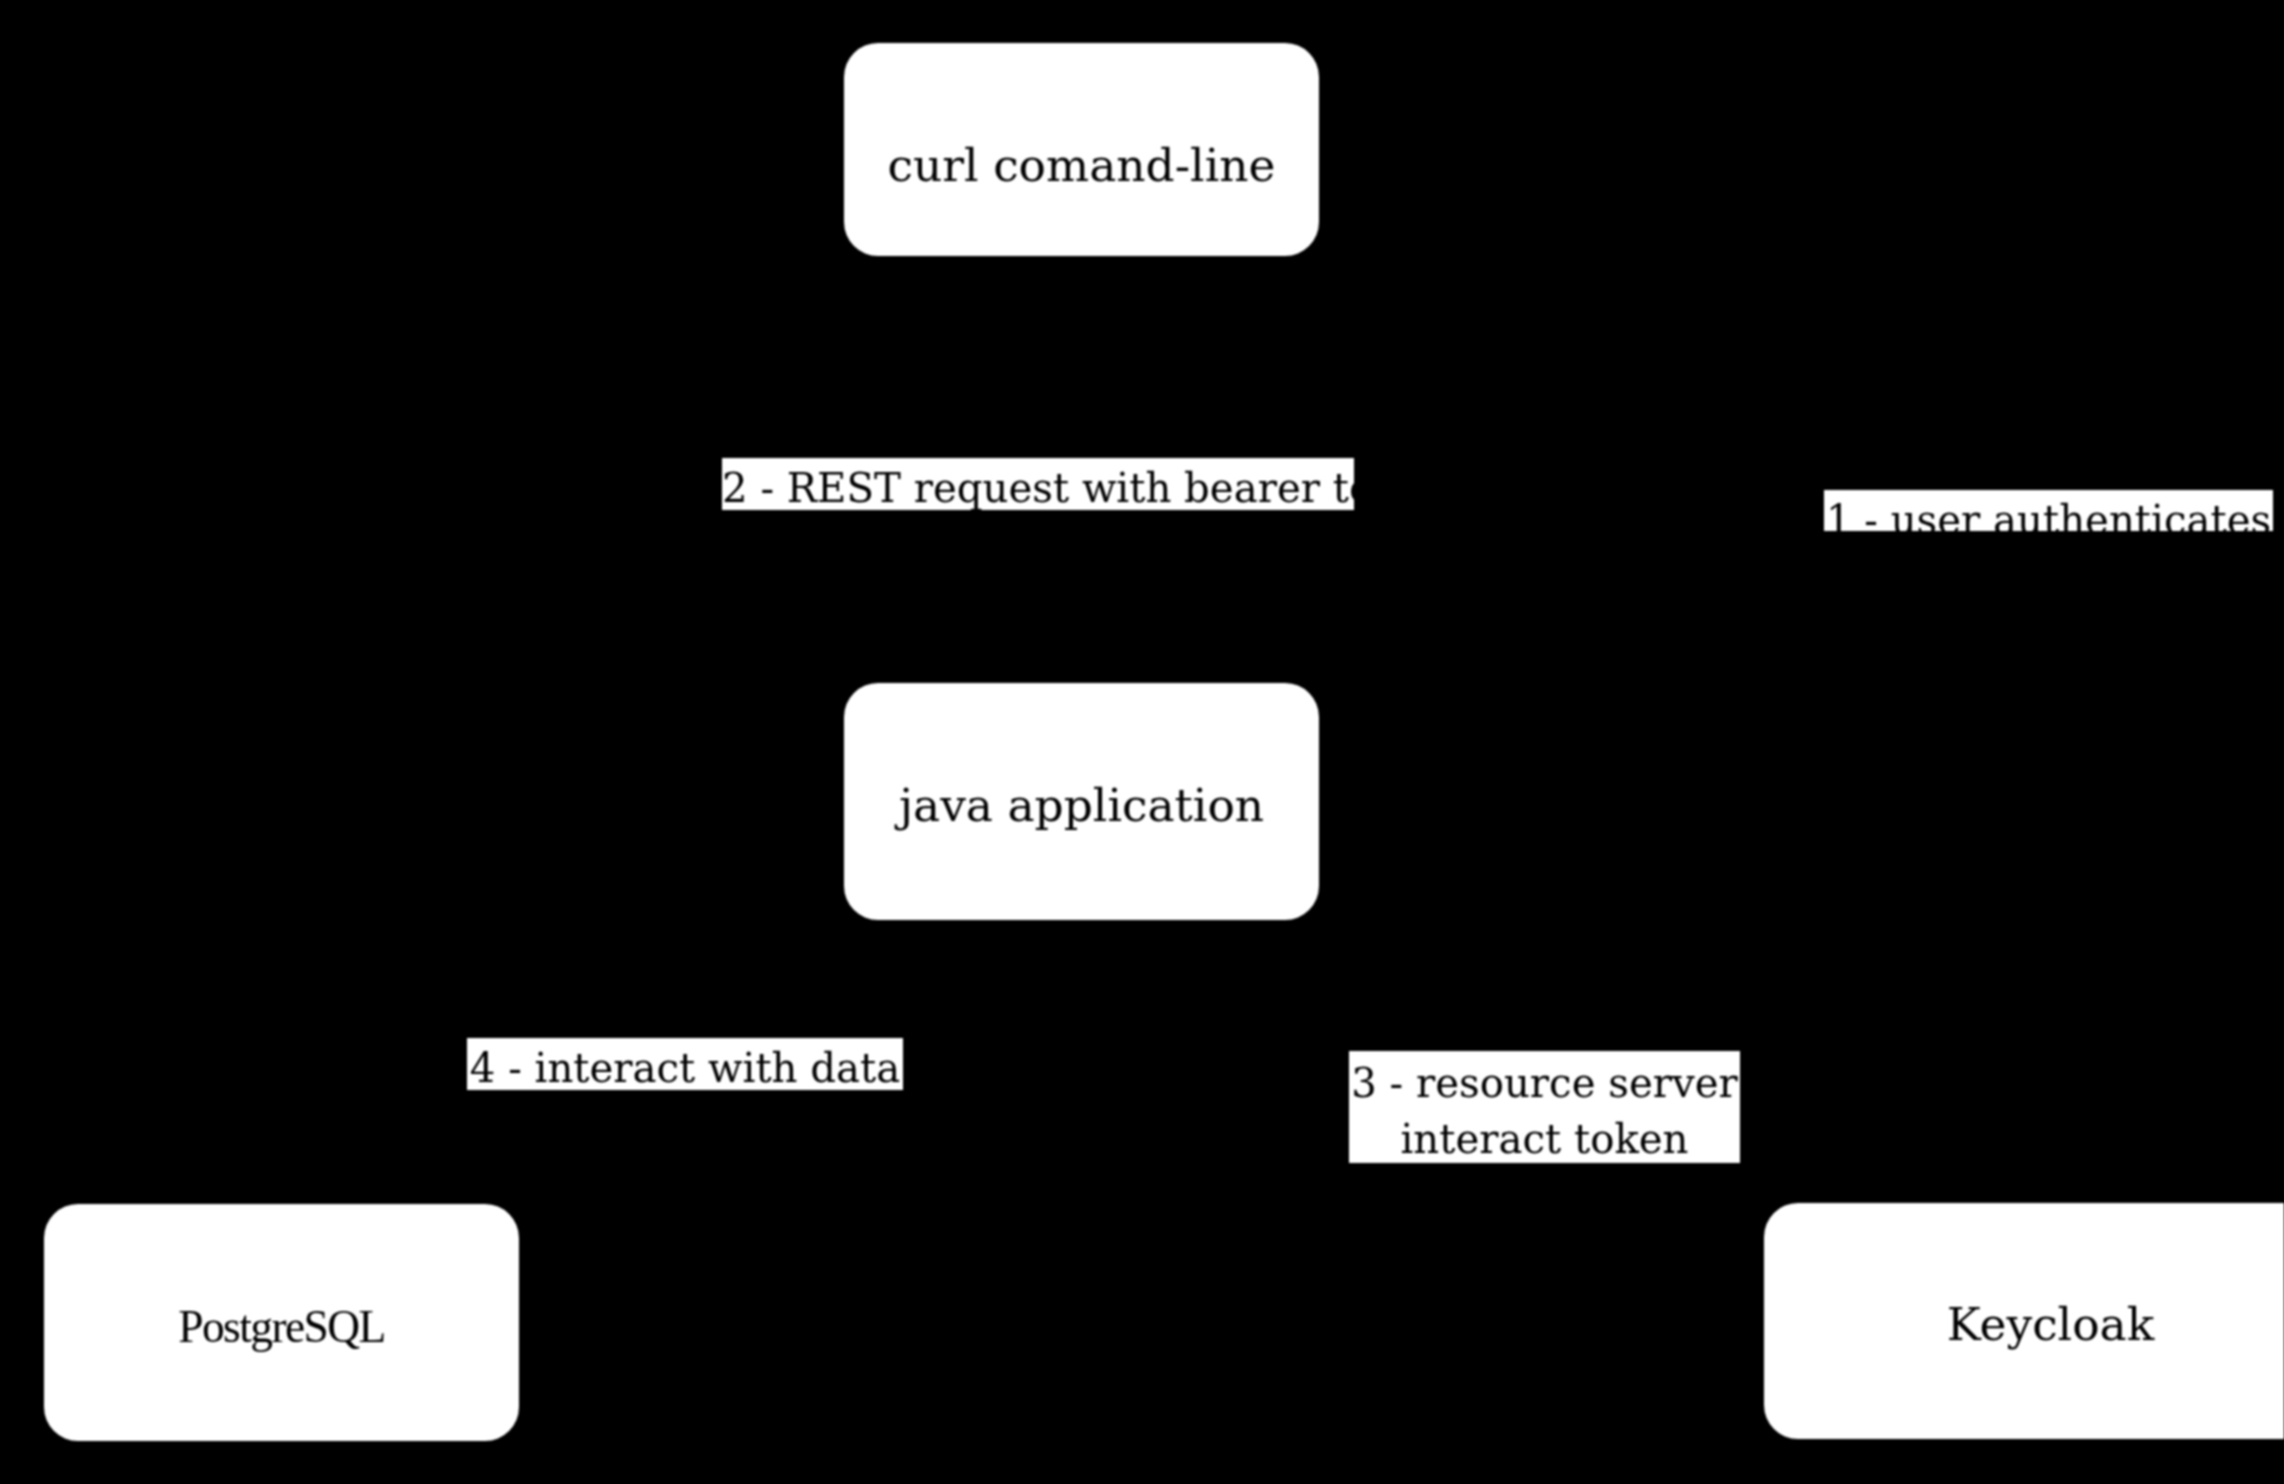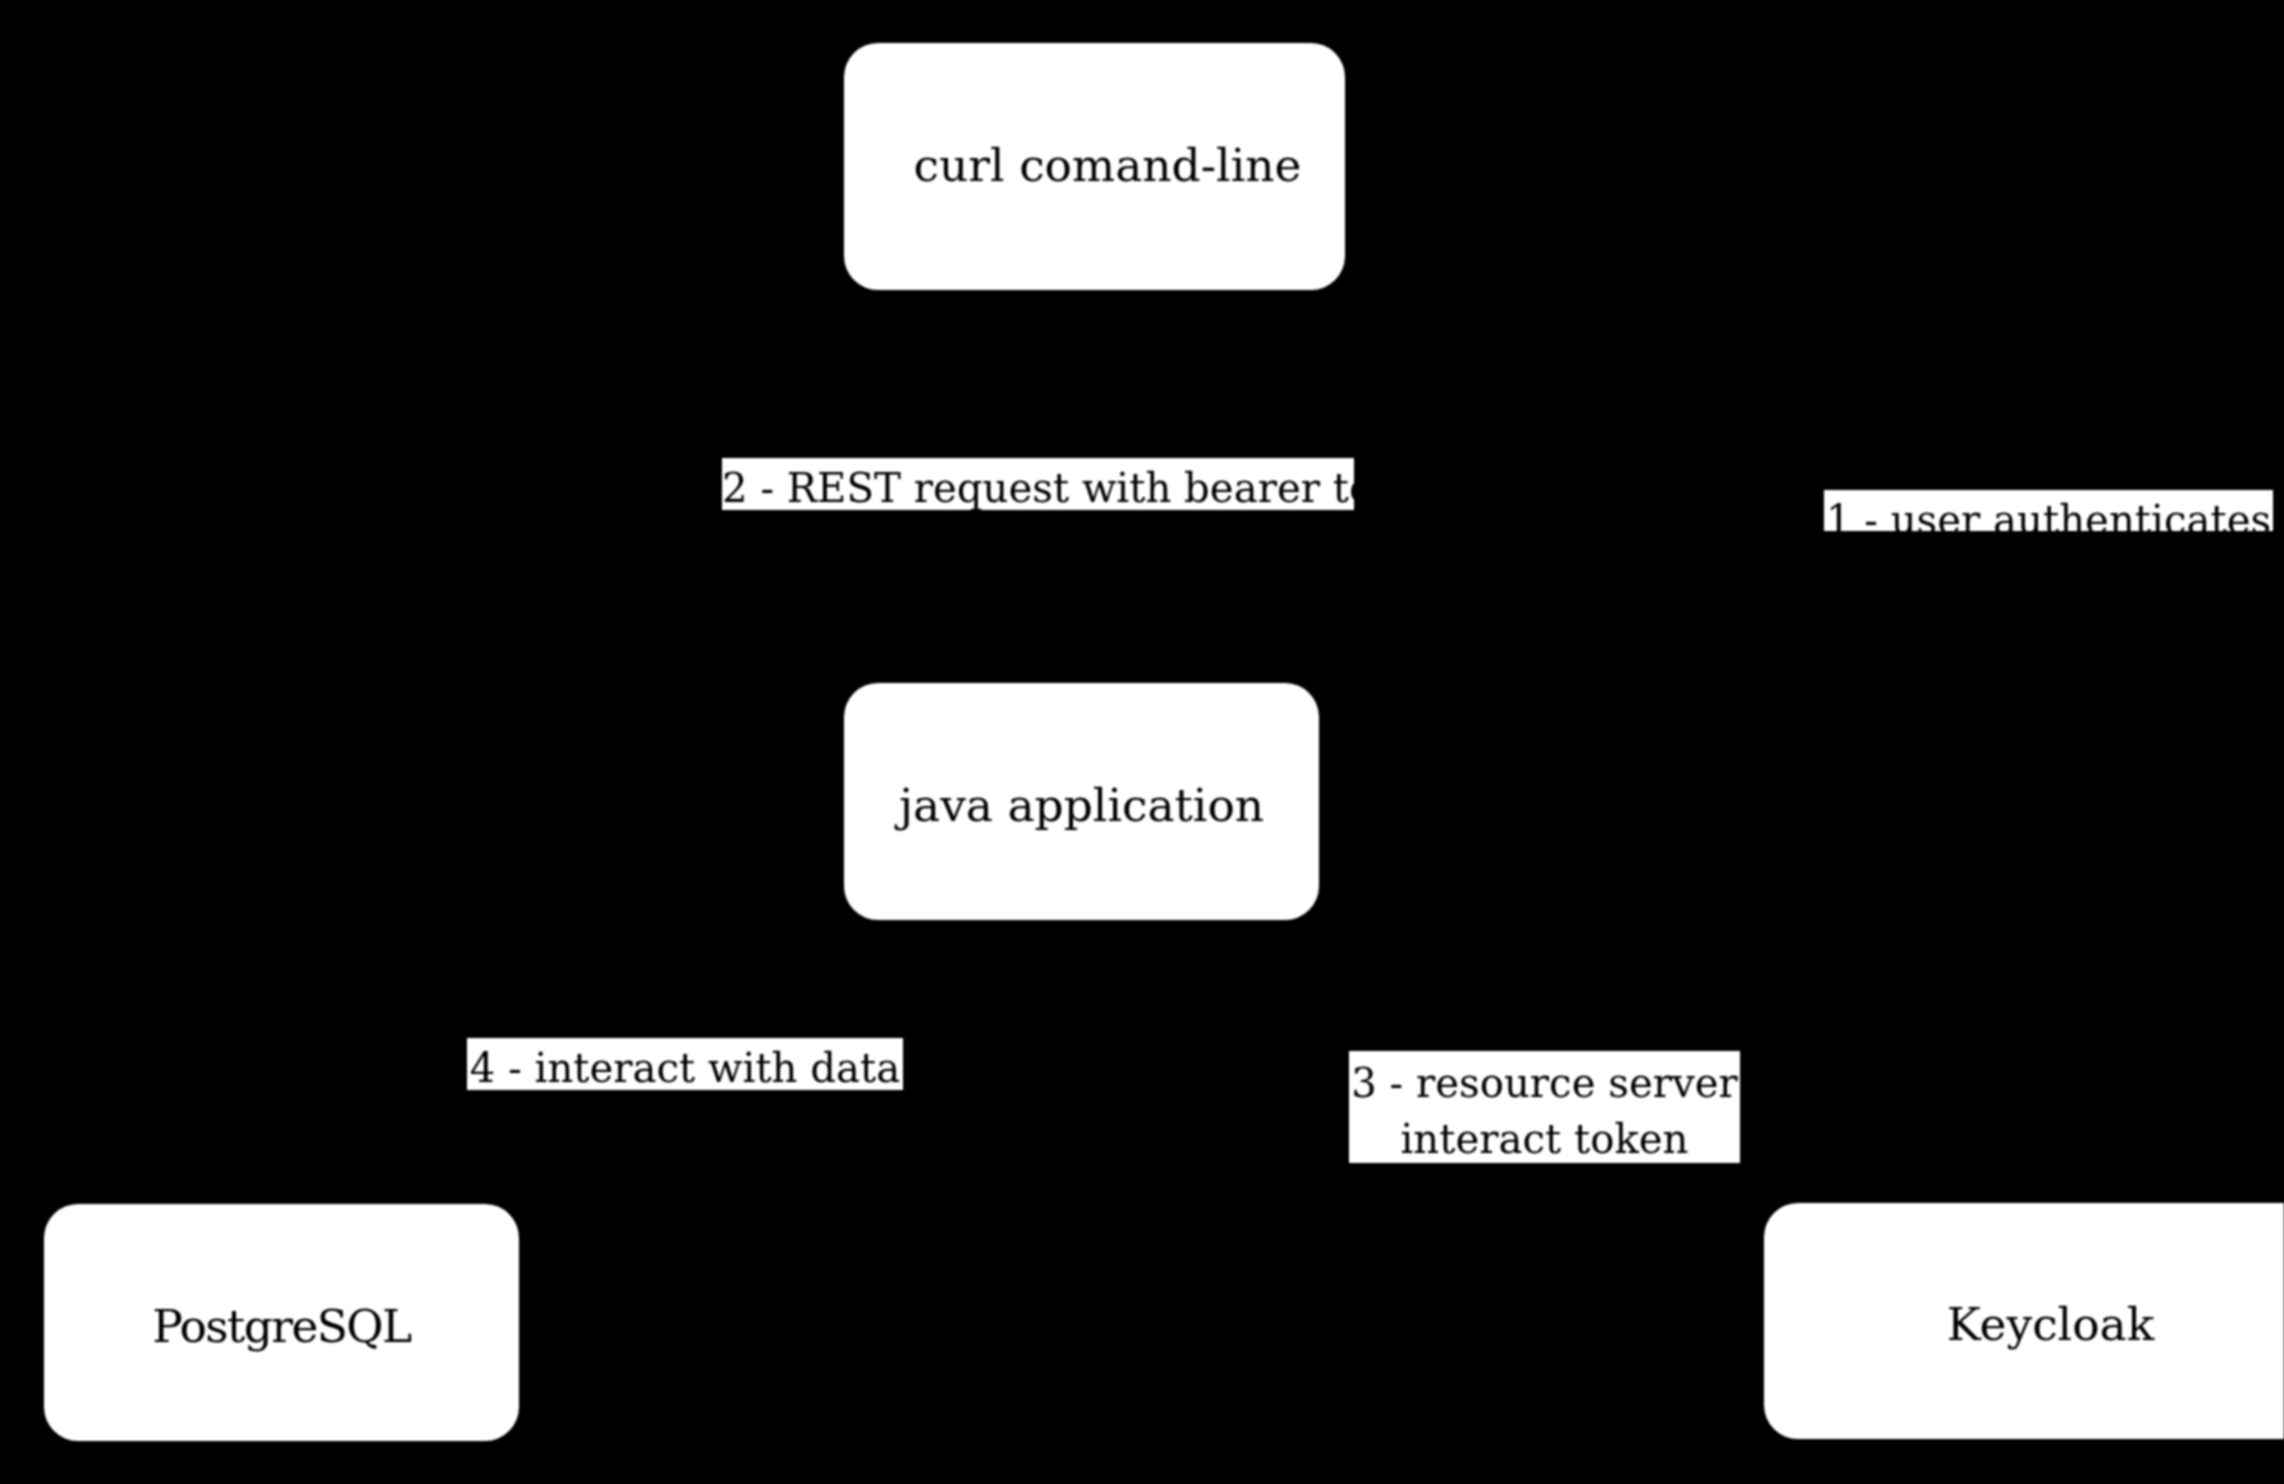--- a/index.html
+++ b/index.html
@@ -23,29 +23,29 @@
     color: #000000;
   }
   .node-label {
     display: block;
     width: 100%;
     text-align: center;
     font-size: 45.5px;
     white-space: nowrap;
     transform: translateY(4px);
   }
-  #node-curl        { left: 844px;  top: 43px;   width: 475px; height: 247px; padding-left: 26px; }
+  #node-curl        { left: 844px;  top: 43px;   width: 475px; height: 213px; }
   #node-java        { left: 844px;  top: 683px;  width: 475px; height: 237px; }
   #node-postgresql  { left: 44px;   top: 1204px; width: 475px; height: 237px; }
   #node-keycloak    { left: 1764px; top: 1203px; width: 573px; height: 236px; }
   #node-curl .node-label,
   #node-java .node-label,
   #node-postgresql .node-label { line-height: 237px; }
   #node-keycloak .node-label   { line-height: 236px; }
-  #node-postgresql .node-label { letter-spacing: -1.6px; }
+  #node-postgresql .node-label { letter-spacing: -1.6px; font-family: Liberation Serif, serif; }
 
   .edge-label {
     position: absolute;
     background: #ffffff;
     color: #000000;
     font-size: 40.25px;
     text-align: center;
   }
   .edge-label-line {
     display: block;

